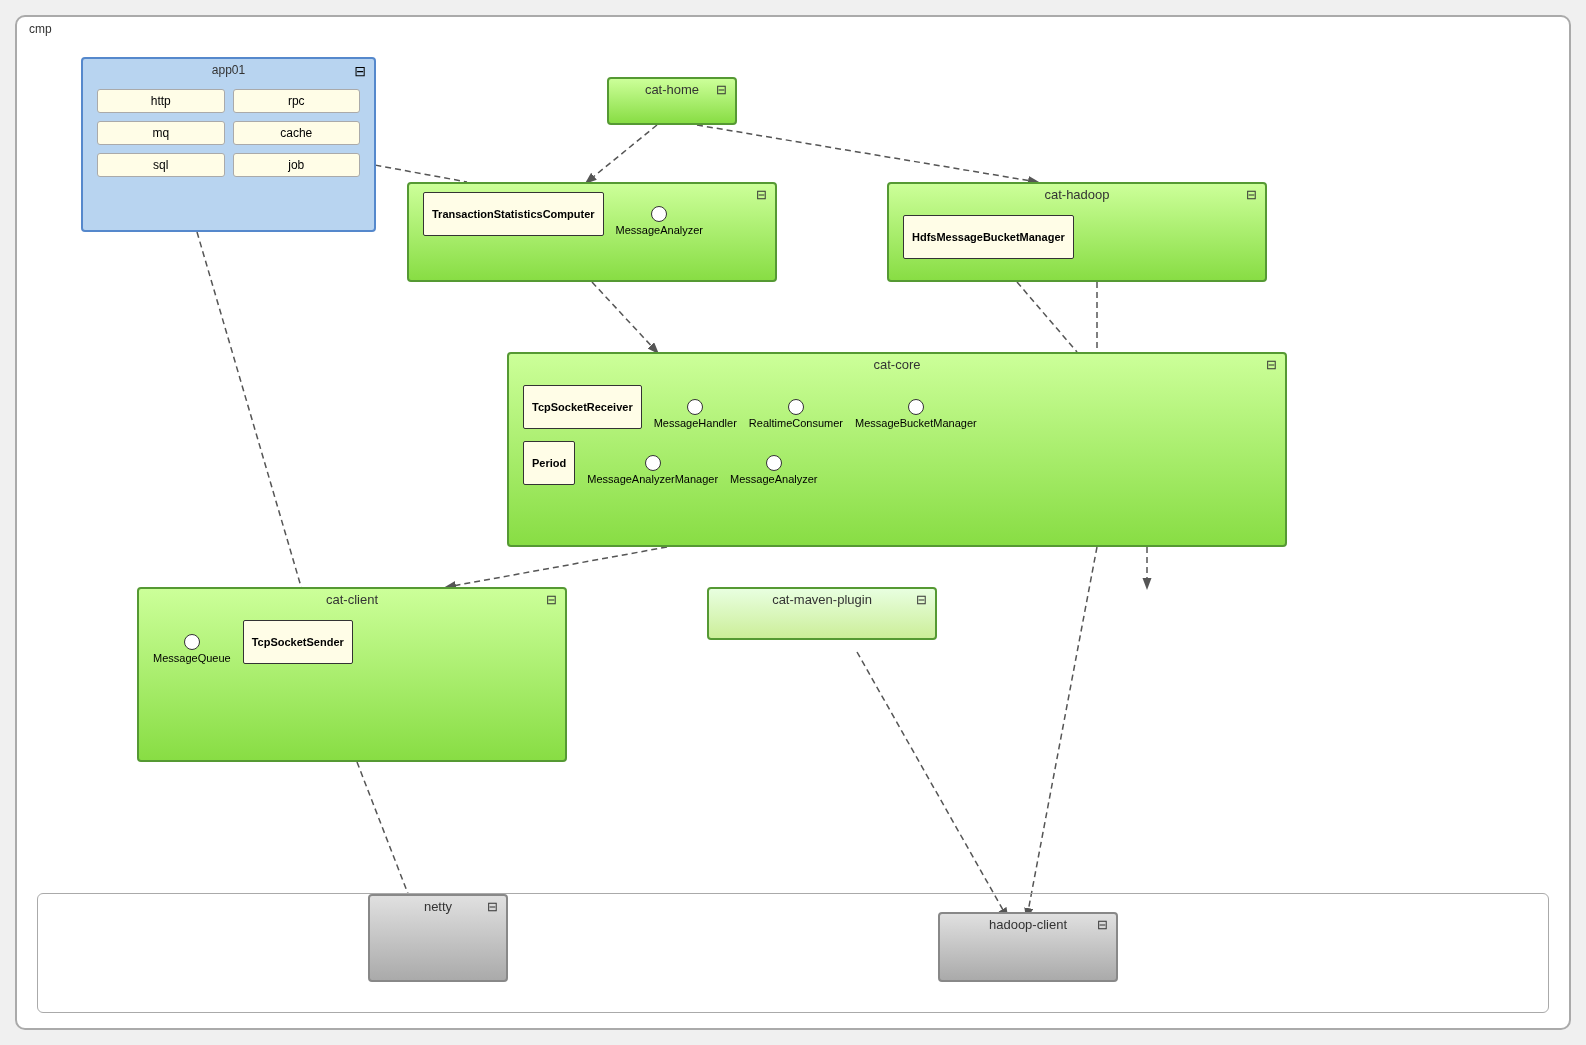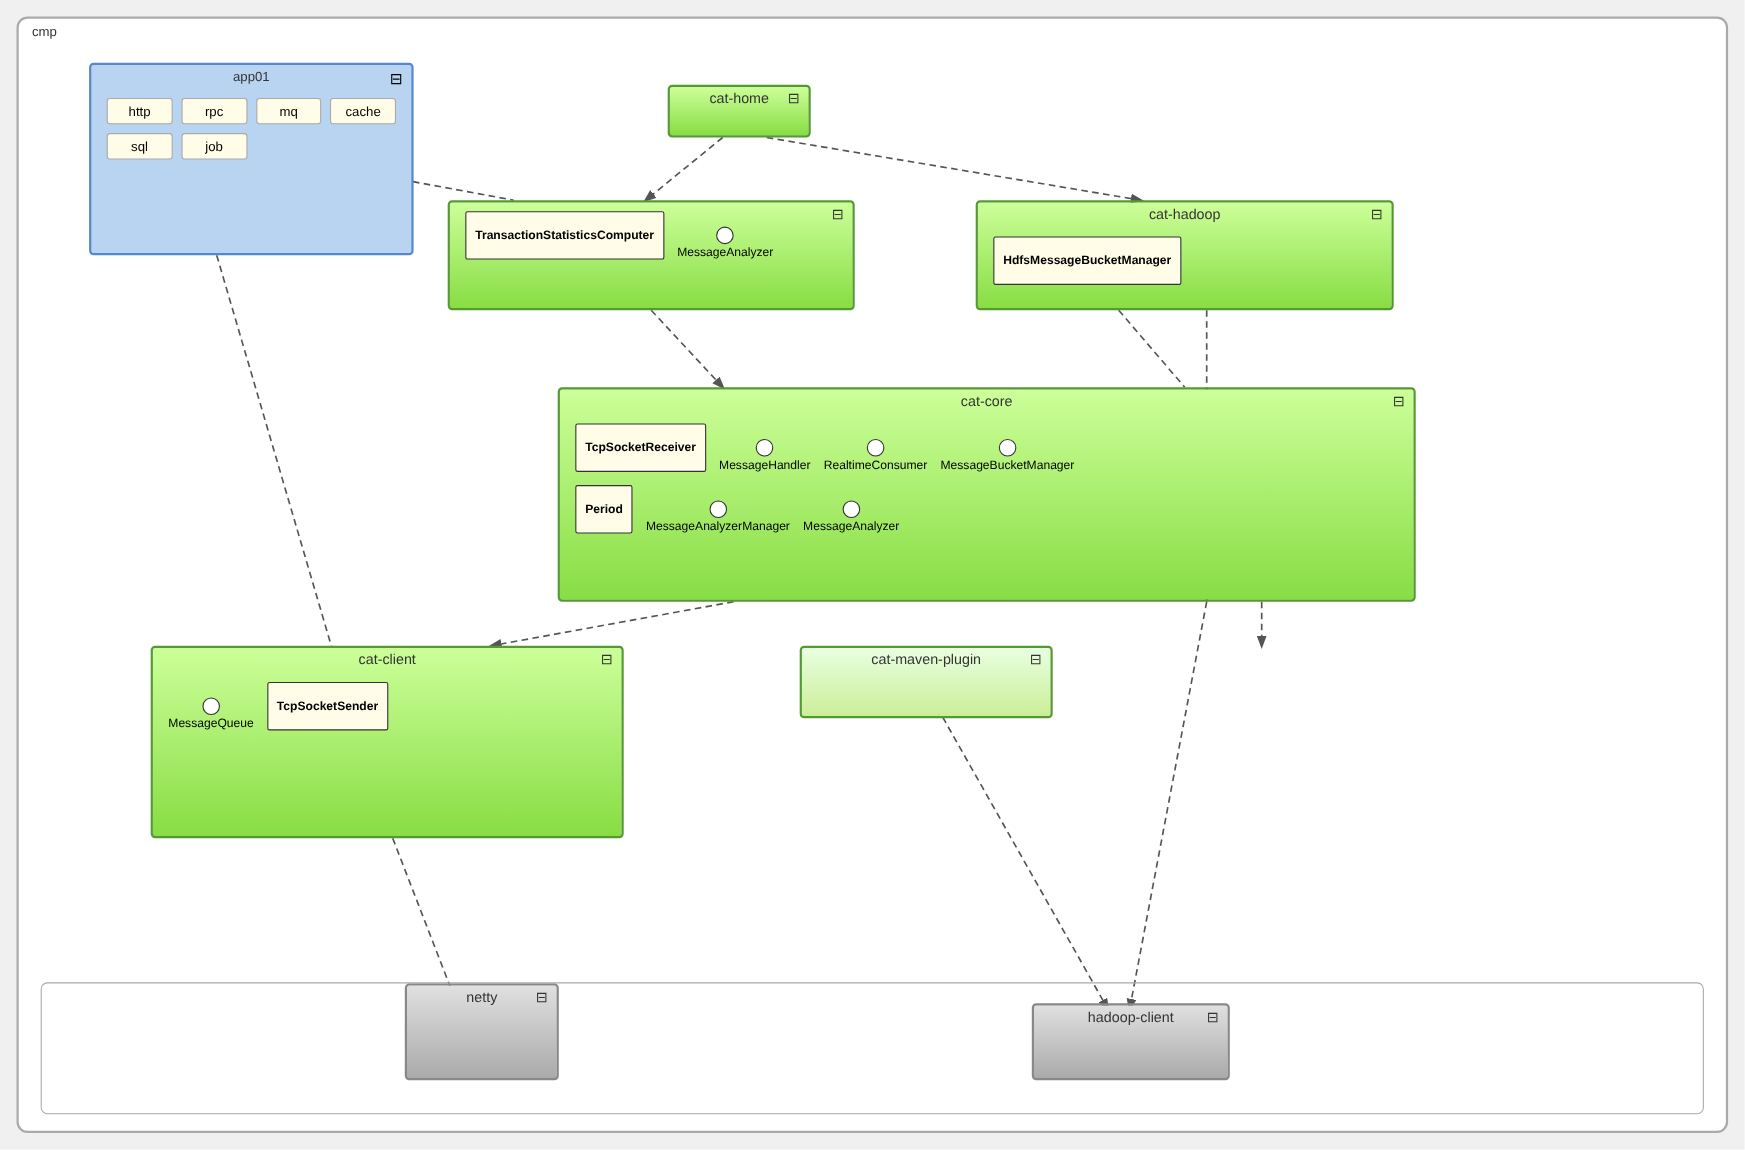--- a/index.html
+++ b/index.html
@@ -46,21 +46,21 @@
       color: #333;
     }
     .app01-icon {
       position: absolute;
       top: 4px;
       right: 8px;
       font-size: 14px;
     }
     .app01-items {
       display: grid;
-      grid-template-columns: repeat(4, 1fr);
+      grid-template-columns: repeat(2, 1fr);
       gap: 8px;
       padding: 6px 14px;
     }
     .app01-item {
       background: #fffde7;
       border: 1.5px solid #aaa;
       border-radius: 3px;
       text-align: center;
       padding: 4px 8px;
       font-size: 12px;
@@ -129,23 +129,22 @@
       top: 570px;
       left: 120px;
       width: 430px;
       height: 175px;
     }
     
     .cat-maven-plugin {
       top: 570px;
       left: 690px;
       width: 230px;
-      height: 66px;
+      height: 53px;
       background: linear-gradient(180deg, #e8ffe0 0%, #ccee99 100%);
-      margin-left: 20px;
     }
     
     .gray-box {
       position: absolute;
       background: linear-gradient(180deg, #e0e0e0 0%, #aaaaaa 100%);
       border: 2px solid #888;
       border-radius: 4px;
     }
     .netty-box {
       bottom: 30px;

